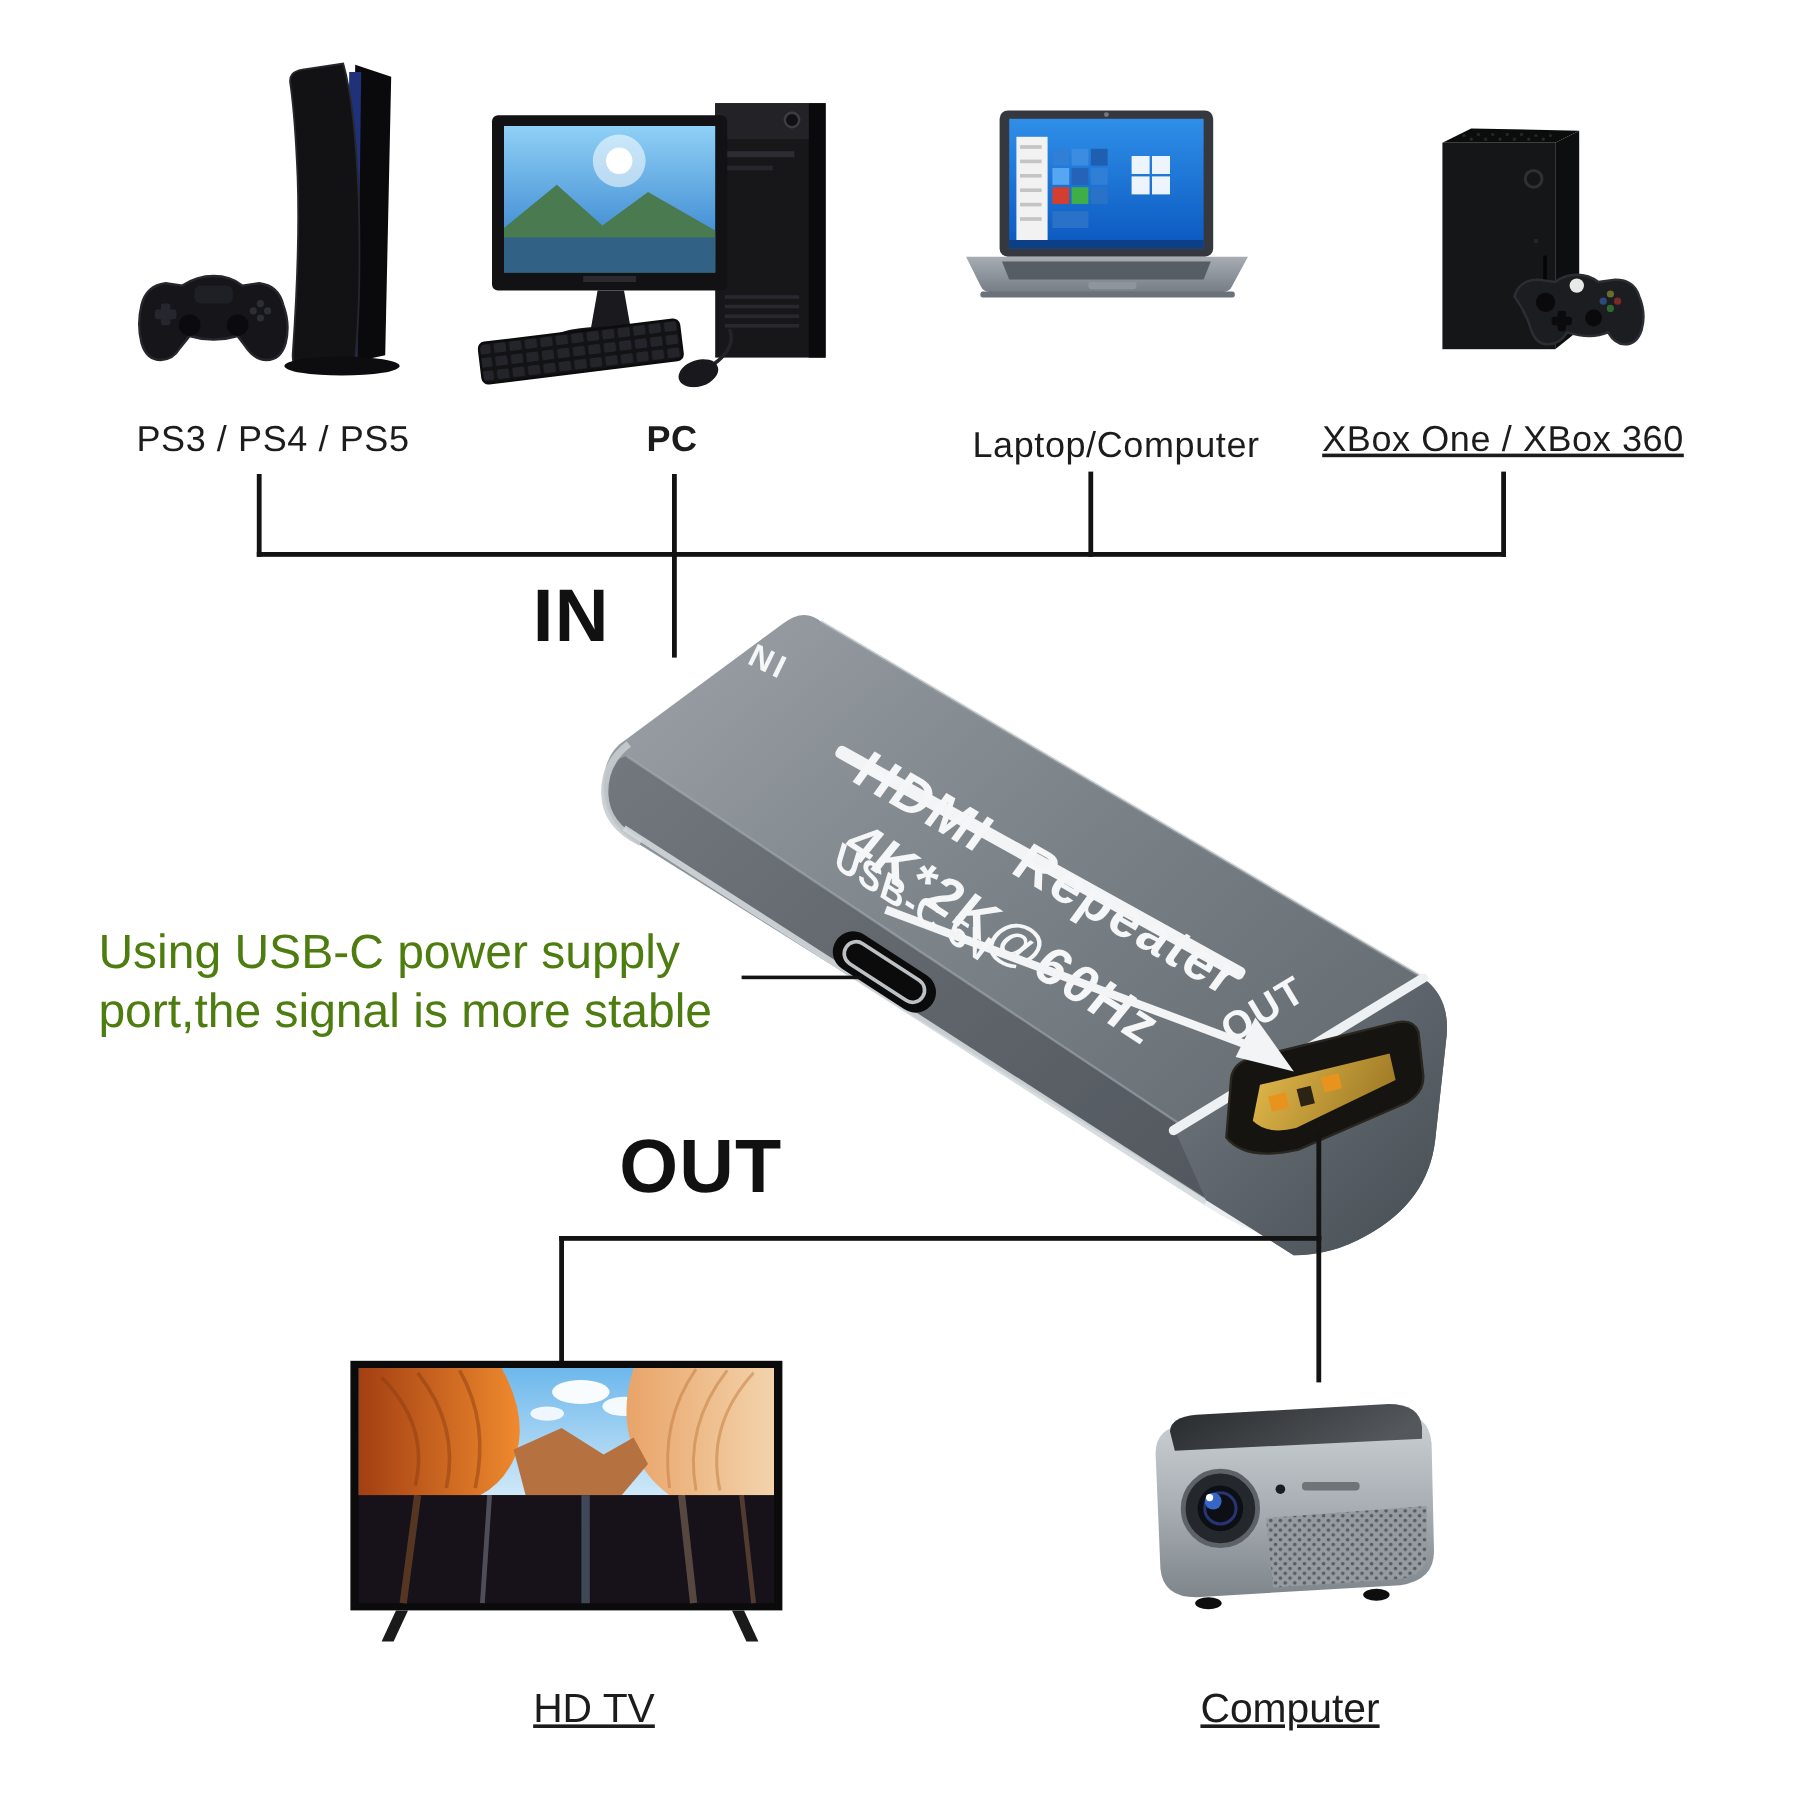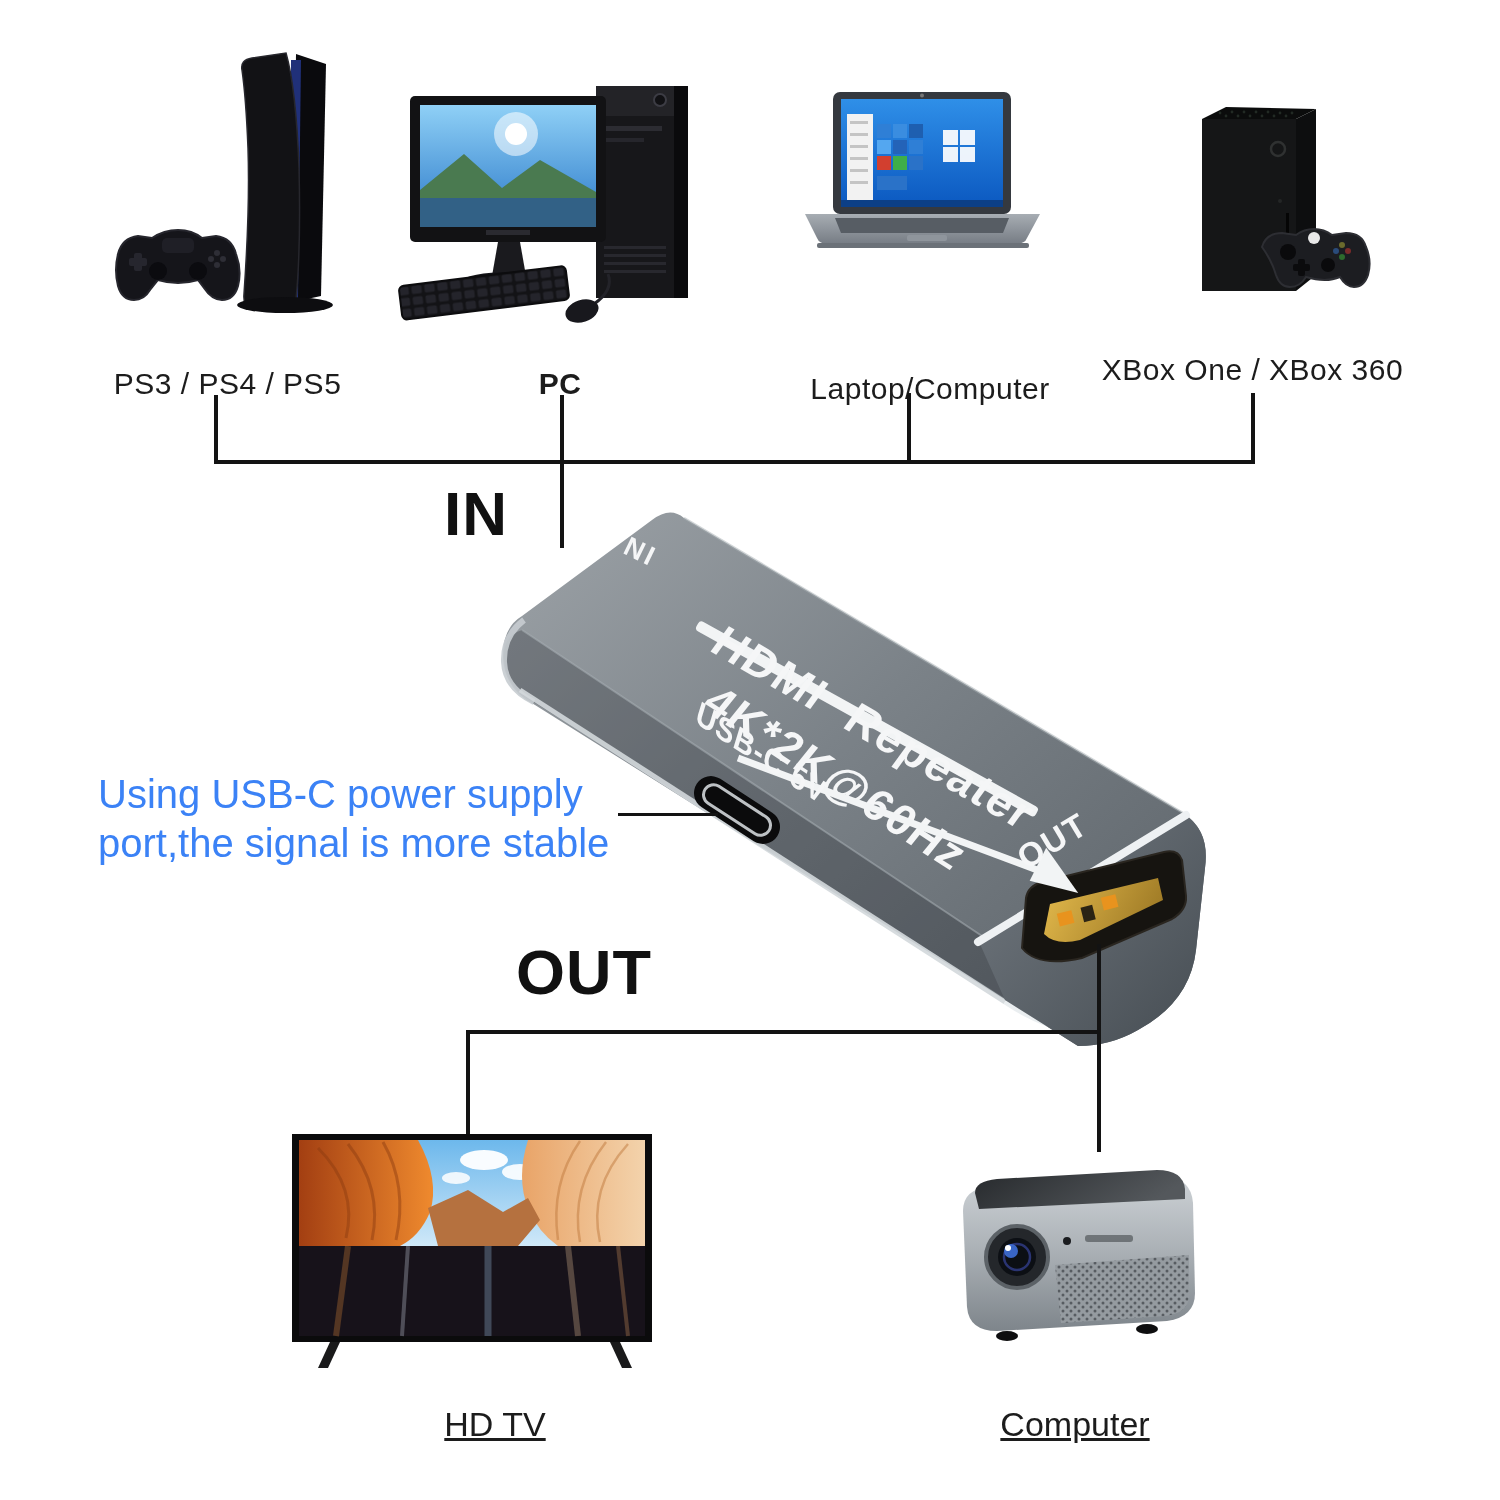--- a/index.html
+++ b/index.html
@@ -1,22 +1,22 @@
 <!DOCTYPE html>
 <html><head>
 <meta charset="utf-8">
 <style>
   html,body{margin:0;padding:0;background:#ffffff;}
   .canvas{position:relative;width:1500px;height:1500px;background:#ffffff;overflow:hidden;
           font-family:"Liberation Sans",sans-serif;color:#1c1c1c;}
   .abs{position:absolute;}
   .line{position:absolute;background:#131313;}
-  .dev-label{position:absolute;font-size:30px;text-align:center;color:#1c1c1c;letter-spacing:.5px;margin-top:17px;}
+  .dev-label{position:absolute;font-size:30px;text-align:center;color:#1c1c1c;letter-spacing:.5px;}
   .flow-label{position:absolute;font-weight:bold;font-size:62px;color:#111;letter-spacing:1px;}
-  .note{position:absolute;left:98px;top:770px;font-size:40px;line-height:49px;color:#3b82f6;}
+  .note{position:absolute;left:82px;top:770px;font-size:40px;line-height:49px;color:#4d7c0f;}
   .sink-label{position:absolute;font-size:34px;text-align:center;color:#1c1c1c;text-decoration:underline;}
   svg{display:block;}
 </style>
 </head>
 <body>
 
 <div class="canvas">
 
   <svg class="abs" style="left:100px;top:48px;" width="245" height="270" viewBox="0 0 245 270">
     <g>
@@ -170,21 +170,21 @@
       <circle cx="90" cy="20" r="3" fill="#6b6b2d"></circle>
         <circle cx="96" cy="26" r="3" fill="#7a2a2a"></circle>
       <circle cx="84" cy="26" r="3" fill="#2a4b7a"></circle>
         <circle cx="90" cy="32" r="3" fill="#2d6b2d"></circle>
     </g>
   </svg>
 
   <div class="dev-label" style="left:105px;top:350px;width:245px;">PS3 / PS4 / PS5</div>
   <div class="dev-label" style="left:460px;top:350px;width:200px;font-weight:bold;">PC</div>
   <div class="dev-label" style="left:775px;top:355px;width:310px;">Laptop/Computer</div>
-  <div class="dev-label" style="left:1095px;top:336px;width:315px;">XBox One / XBox 360</div>
+  <div class="dev-label" style="left:1095px;top:350px;width:315px;text-decoration:underline;">XBox One / XBox 360</div>
 
   <div class="line" style="left:214px;top:395px;width:4px;height:69px;"></div>
   <div class="line" style="left:560px;top:395px;width:4px;height:153px;"></div>
   <div class="line" style="left:907px;top:393px;width:4px;height:71px;"></div>
   <div class="line" style="left:1251px;top:393px;width:4px;height:71px;"></div>
   <div class="line" style="left:214px;top:460px;width:1041px;height:4px;"></div>
 
   <div class="flow-label" style="left:444px;top:478px;">IN</div>
 
   <svg class="abs" style="left:480px;top:490px;" width="740" height="580" viewBox="480 490 740 580">

